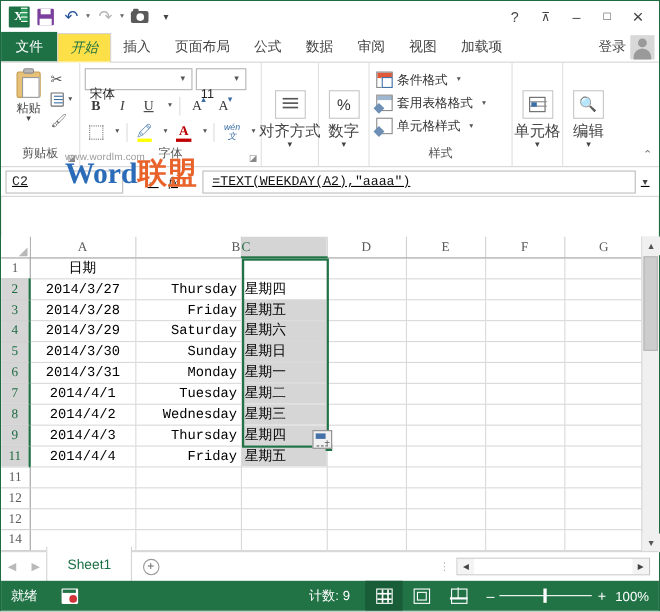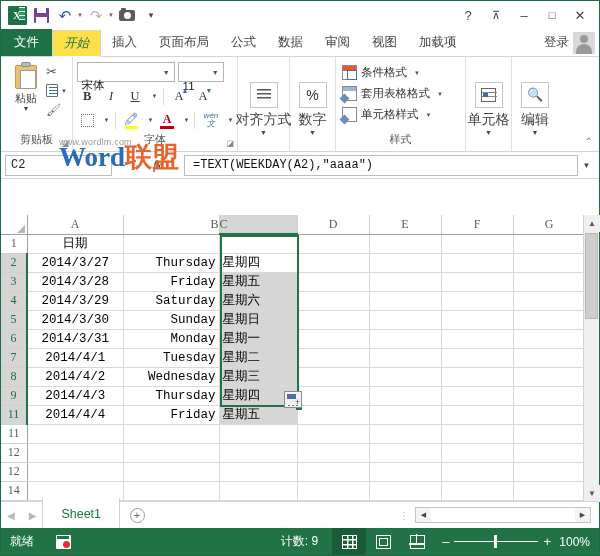--- a/index.html
+++ b/index.html
@@ -301,20 +301,21 @@
   }
   .wm-w { color: #2b6cb8; }
   .wm-ord { color: #2b6cb8; }
   .wm-cn { color: #e8622a; }
 
   
   .fbar {
     height: 27px; display: flex; align-items: center;
     background: #fff; padding: 2px 4px;
     border-bottom: 1px solid #d4d4d4;
+    text-decoration: underline;
   }
   .namebox {
     width: 107px; height: 21px; border: 1px solid #bcbcbc;
     display: flex; align-items: center; padding-left: 5px;
     font-size: 12px; color: #222; font-family: "Liberation Mono", monospace;
   }
   .fbar-btns { display: flex; align-items: center; width: 72px; justify-content: center; gap: 9px;}
   .fb-ico { font-size: 12px; color: #a8a8a8; }
   .fb-fx { font-size: 12px; color: #333; font-style: italic; font-family: "Liberation Serif", serif; }
   .fbar-input {
@@ -422,21 +423,21 @@
     position: absolute; left: 0; bottom: 27px; width: 598px; height: 27px;
     background: #fff; border-top: 1px solid #d4d4d4;
     display: flex; align-items: center;
   }
   .nav-arrows { display: flex; align-items: center; padding: 0 6px; gap: 14px;}
   .nav-a { font-size: 10px; color: #b9b9b9; }
   .sheet-tab {
     height: 26px; padding: 16px 18px; display: flex; align-items: center;
     font-size: 12.5px; color: #1e7145;
     border-left: 1px solid #d4d4d4; border-right: 1px solid #d4d4d4;
-    border-bottom: 2px solid #0c4a6e; background: #fff;
+    border-bottom: 4px solid #0c4a6e; background: #fff;
   }
   .add-sheet {
     width: 34px; display:flex; align-items:center; justify-content:center;
     color:#7a7a7a; font-size: 14px;
   }
   .add-circle {
     width:15px;height:15px;border:1px solid #9a9a9a;border-radius:50%;
     display:flex;align-items:center;justify-content:center;font-size:11px;line-height:11px;color:#6a6a6a;
   }
   .tab-splitter { margin-left: auto; display:flex; align-items:center; color:#b0b0b0; font-size:10px; padding-right:6px;}

